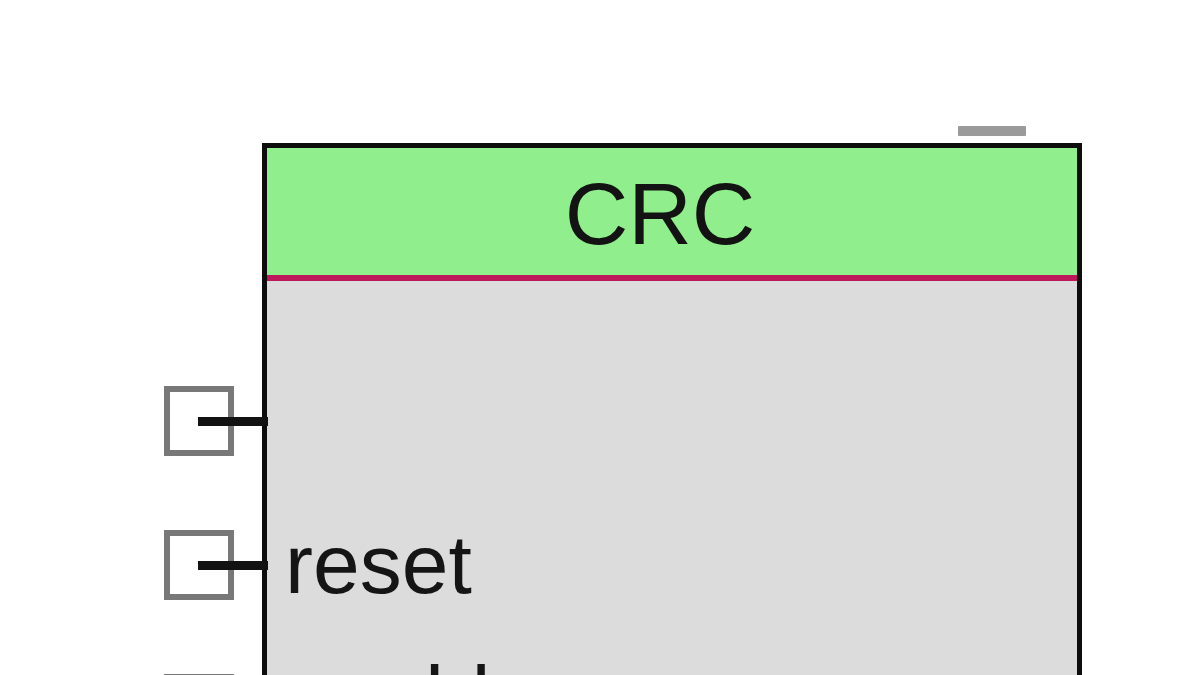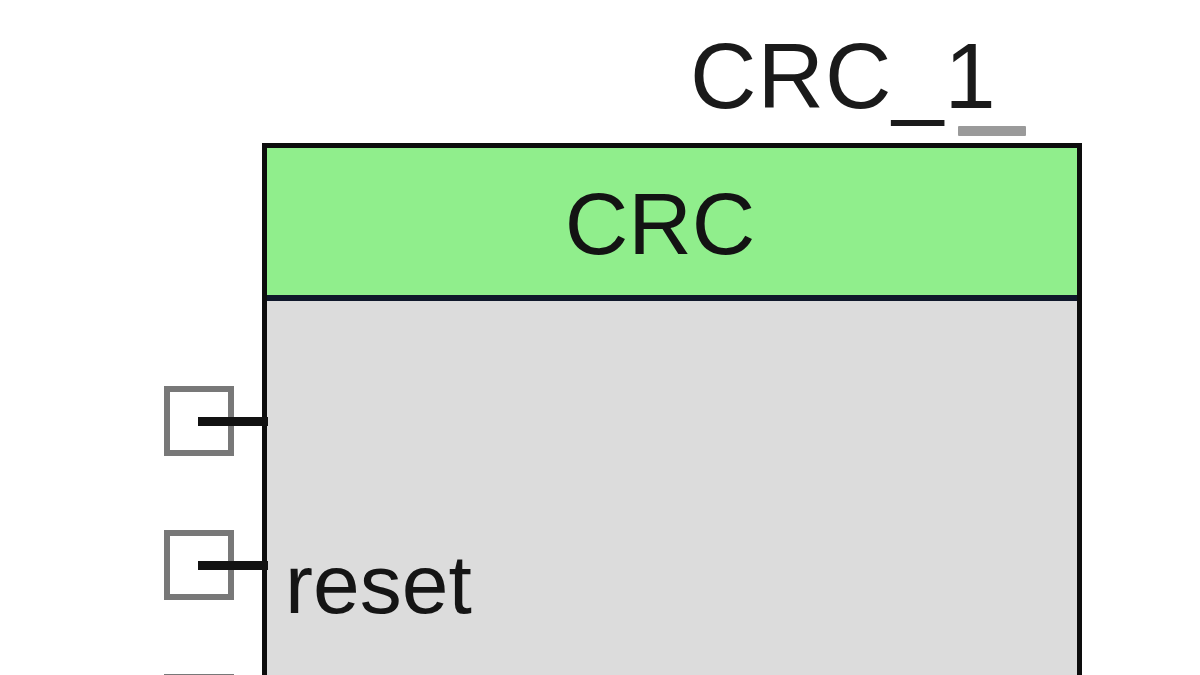--- a/index.html
+++ b/index.html
@@ -43,23 +43,23 @@
     top: 143px;
     width: 820px;
     height: 560px;
     box-sizing: border-box;
     border: 5px solid #0d0d0d;
     background: #dcdcdc;
   }
 
   .block-header {
     position: relative;
-    height: 153px;
+    height: 133px;
     background: #90ee8c;
-    border-bottom: 6px solid #0f172a;
+    border-bottom: 6px solid #be185d;
     box-sizing: border-box;
     display: flex;
     align-items: center;
     justify-content: center;
     overflow: hidden;
   }
 
   .block-header-title {
     font-size: 88px;
     line-height: 92px;
@@ -123,21 +123,20 @@
     height: 10px;
     background: #9a9a9a;
     border-radius: 1px;
   }
 </style>
 </head>
 <body>
 
 <div id="canvas">
 
-  <div class="instance-name">CRC_1</div>
   <div class="name-underscore-shadow"></div>
 
   <div class="block">
 
     <div class="block-header">
       <div class="block-header-title">CRC</div>
     </div>
 
     <div class="block-body">
       <div class="port-label p-reset">reset</div>

